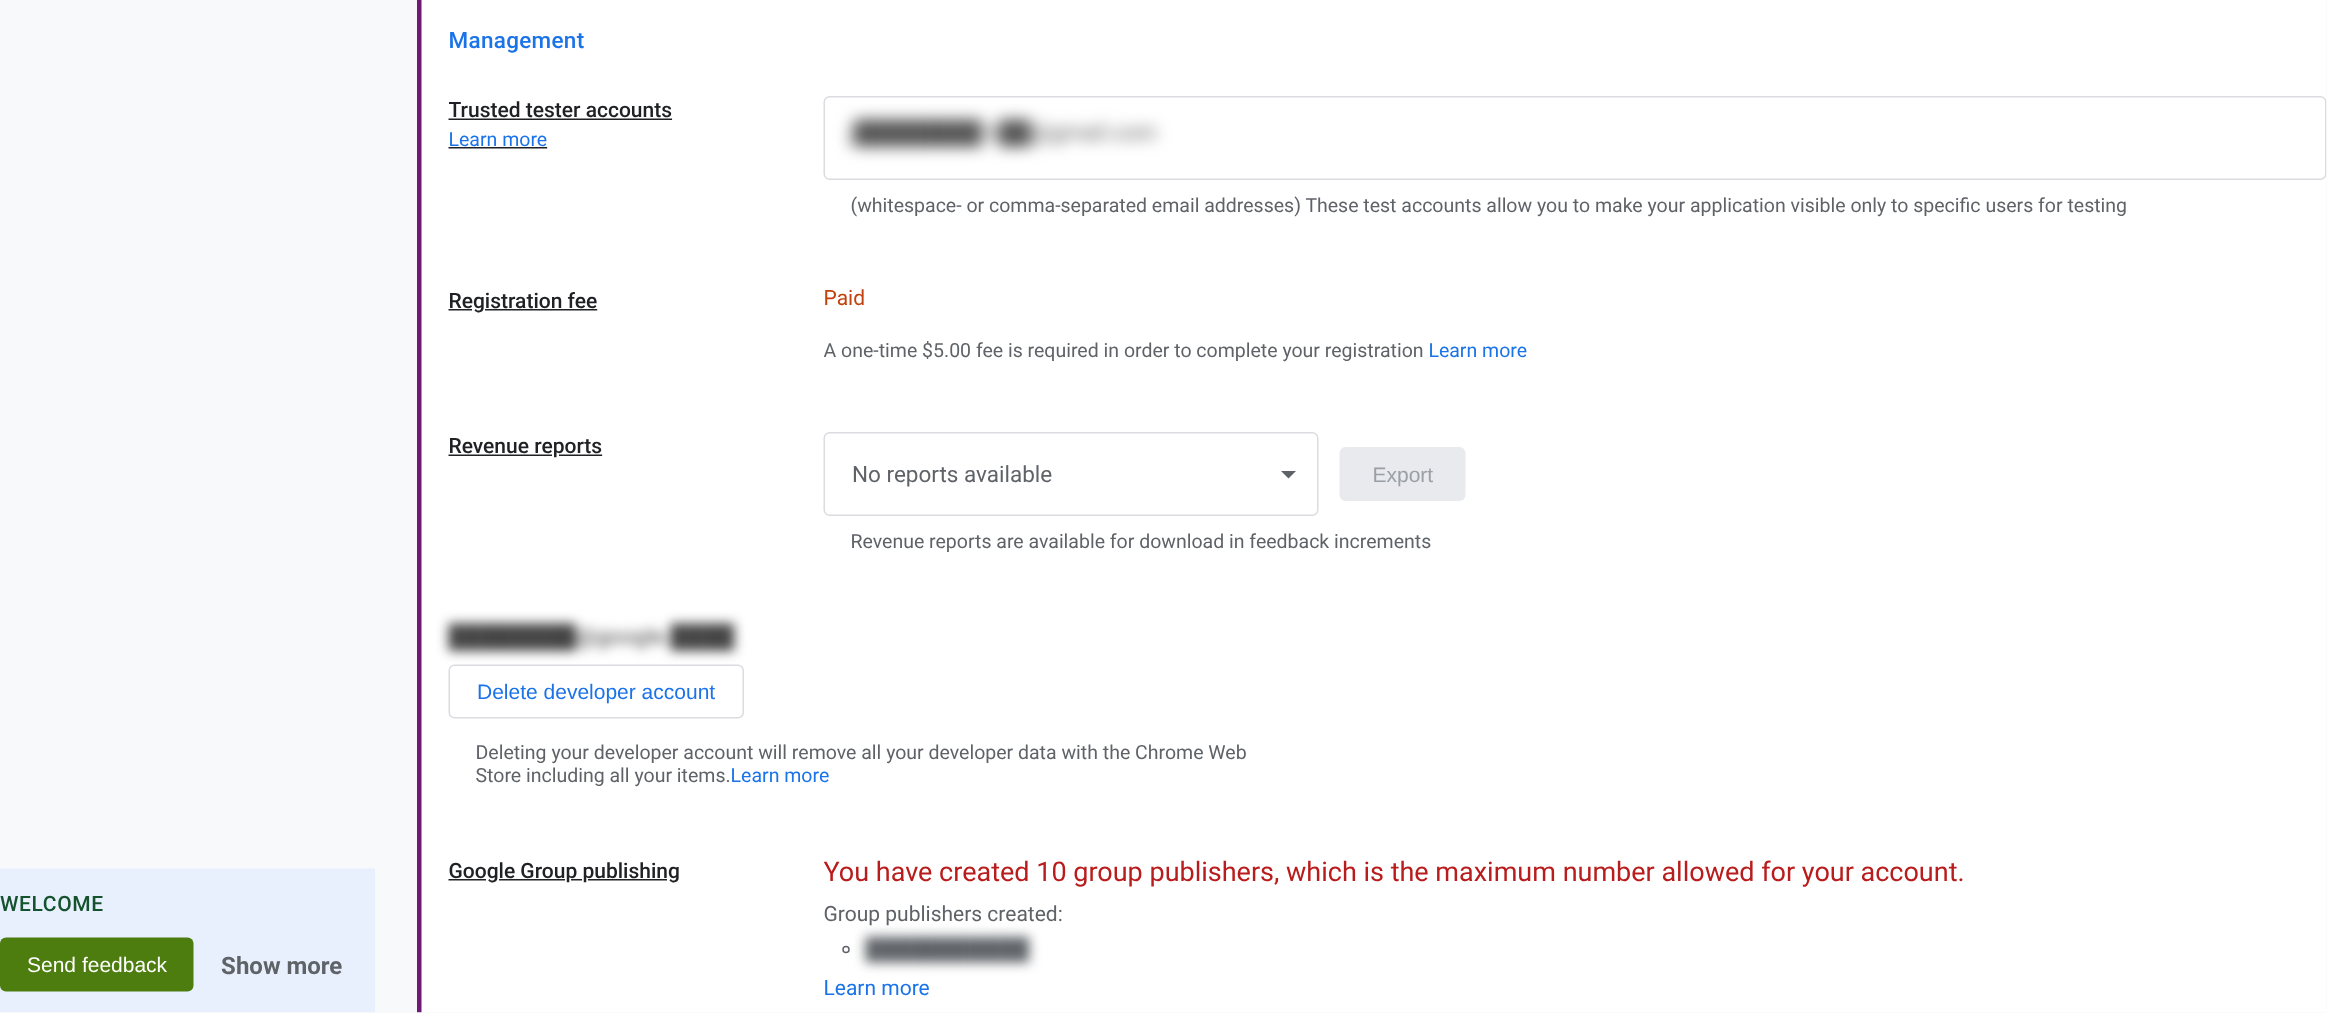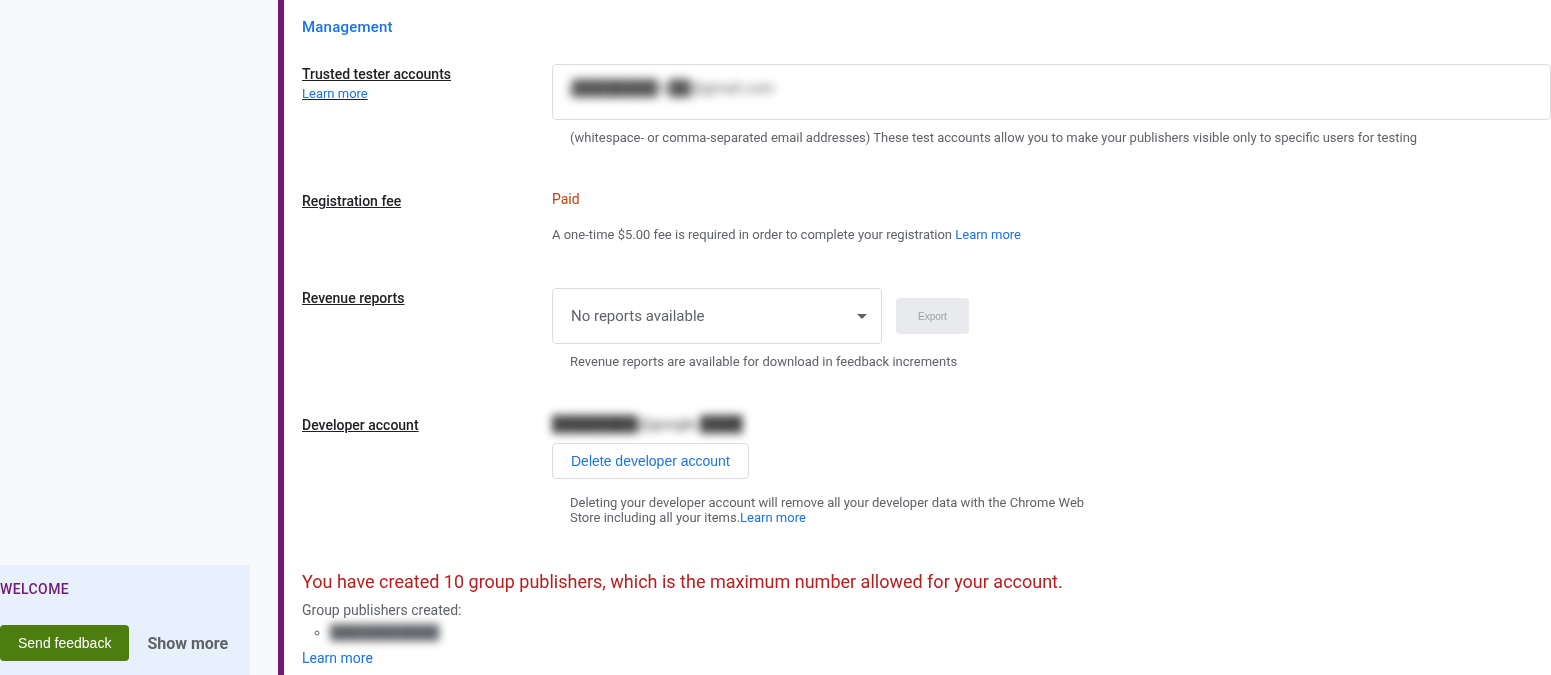--- a/index.html
+++ b/index.html
@@ -18,21 +18,21 @@
     left: 0; top: 0;
     width: 278px;
     height: 100%;
     background: #f8f9fa;
   }
   .main {
     position: absolute;
     left: 278px; top: 0;
     right: 0; bottom: 0;
     background: #ffffff;
-    border-left: 6px solid #701a75;
+    border-left: 3px solid #701a75;
     padding-left: 18px;
   }
   .section-title {
     font-size: 15px;
     font-weight: 500;
     color: #1a73e8;
     margin-top: 18px;
     margin-bottom: 28px;
     letter-spacing: 0.2px;
   }
@@ -117,21 +117,21 @@
     border-right: 5px solid transparent;
     border-top: 5px solid #5f6368;
   }
   .export-btn {
     height: 36px;
     padding: 0 22px;
     border: none;
     border-radius: 4px;
     background: #e8eaed;
     color: #9aa0a6;
-    font-size: 10px;
+    font-size: 14px;
     font-weight: 500;
     cursor: default;
   }
   .dev-email {
     font-size: 15px;
     color: #444;
     filter: blur(4px);
     user-select: none;
     margin-bottom: 10px;
   }
@@ -180,25 +180,25 @@
   .popup {
     position: absolute;
     left: 0;
     bottom: 0;
     width: 250px;
     background: #e8f0fe;
     padding: 16px 14px 14px 0;
     border-radius: 0;
   }
   .popup-title {
-    color: #701a75;
+    color: #14532d;
     font-size: 14px;
     font-weight: 500;
     letter-spacing: 0.4px;
-    margin-bottom: 28px;
+    margin-bottom: 14px;
     padding-left: 0;
   }
   .popup-actions {
     display: flex;
     gap: 18px;
     align-items: center;
   }
   .primary-btn {
     height: 36px;
     padding: 0 18px;
@@ -228,21 +228,21 @@
 
   <div class="row">
     <div class="row-label">
       <span>Trusted tester accounts</span>
       <span class="learn-link">Learn more</span>
     </div>
     <div class="row-content">
       <div class="tester-box">
         <span class="blurred">j████████ k██@gmail.com</span>
       </div>
-      <div class="helper">(whitespace- or comma-separated email addresses) These test accounts allow you to make your publishers visible only to specific users for testing</div>
+      <div class="helper">(whitespace- or comma-separated email addresses) These test accounts allow you to make your application visible only to specific users for testing</div>
     </div>
   </div>
 
   <div class="row">
     <div class="row-label">Registration fee</div>
     <div class="row-content">
       <div class="value-text">Paid</div>
       <div class="helper" style="padding-left:0; margin-top:20px;">
         <span>A one-time $5.00 fee is required in order to complete your registration </span><span class="inline-link">Learn more</span>
       </div>
@@ -257,31 +257,31 @@
           <span>No reports available</span>
           <span class="chev"></span>
         </div>
         <button class="export-btn" disabled="">Export</button>
       </div>
       <div class="helper">Revenue reports are available for download in feedback increments</div>
     </div>
   </div>
 
   <div class="row">
-    <div class="row-label">Developer account</div>
     <div class="row-content" style="max-width:540px;">
       <div class="dev-email">████████@google.████</div>
       <button class="outline-btn">Delete developer account</button>
       <div class="helper" style="padding-left:18px; margin-top:16px;">
         <span>Deleting your developer account will remove all your developer data with the Chrome Web Store including all your items.</span><span class="inline-link">Learn more</span>
       </div>
     </div>
   </div>
 
   <div class="row" style="margin-bottom:0;">
+    <div class="row-label">Google Group publishing</div>
     <div class="row-content">
       <div class="grp-desc">You have created 10 group publishers, which is the maximum number allowed for your account.</div>
       <div class="grp-sub">Group publishers created:</div>
       <ul class="grp-list">
         <li><span class="grp-blur">███████████</span></li>
       </ul>
       <span class="learn-standalone">Learn more</span>
     </div>
   </div>
 

